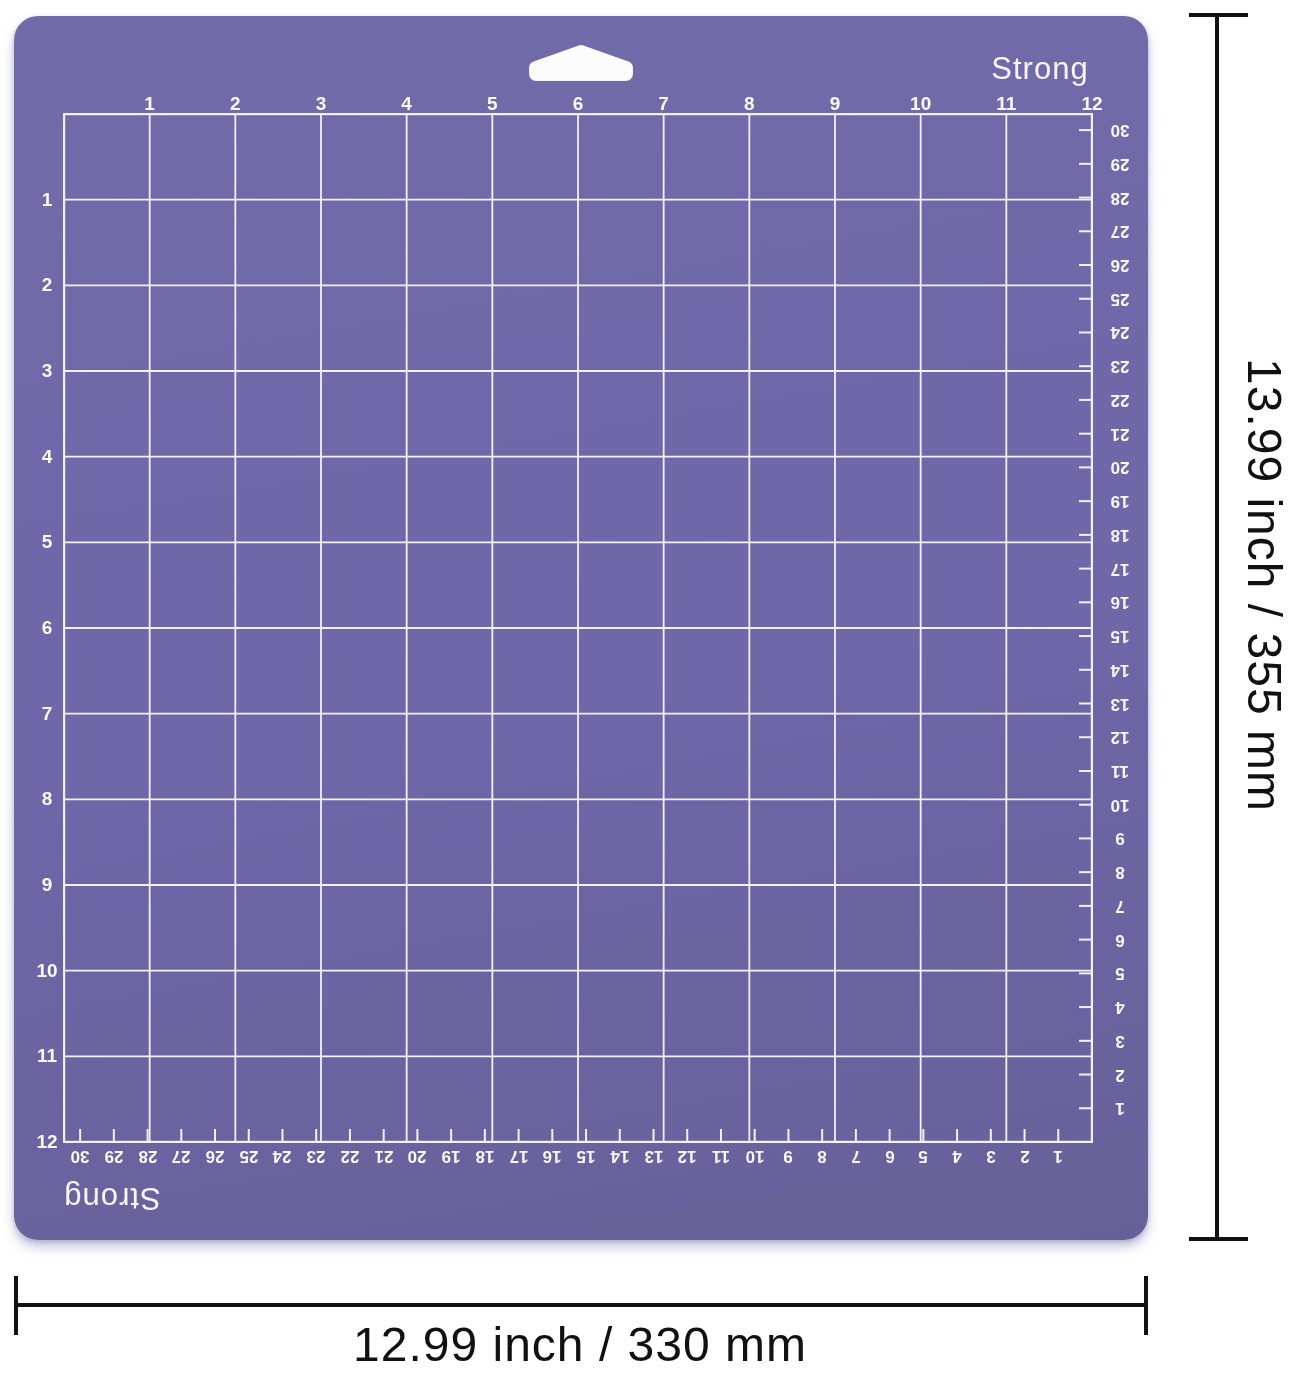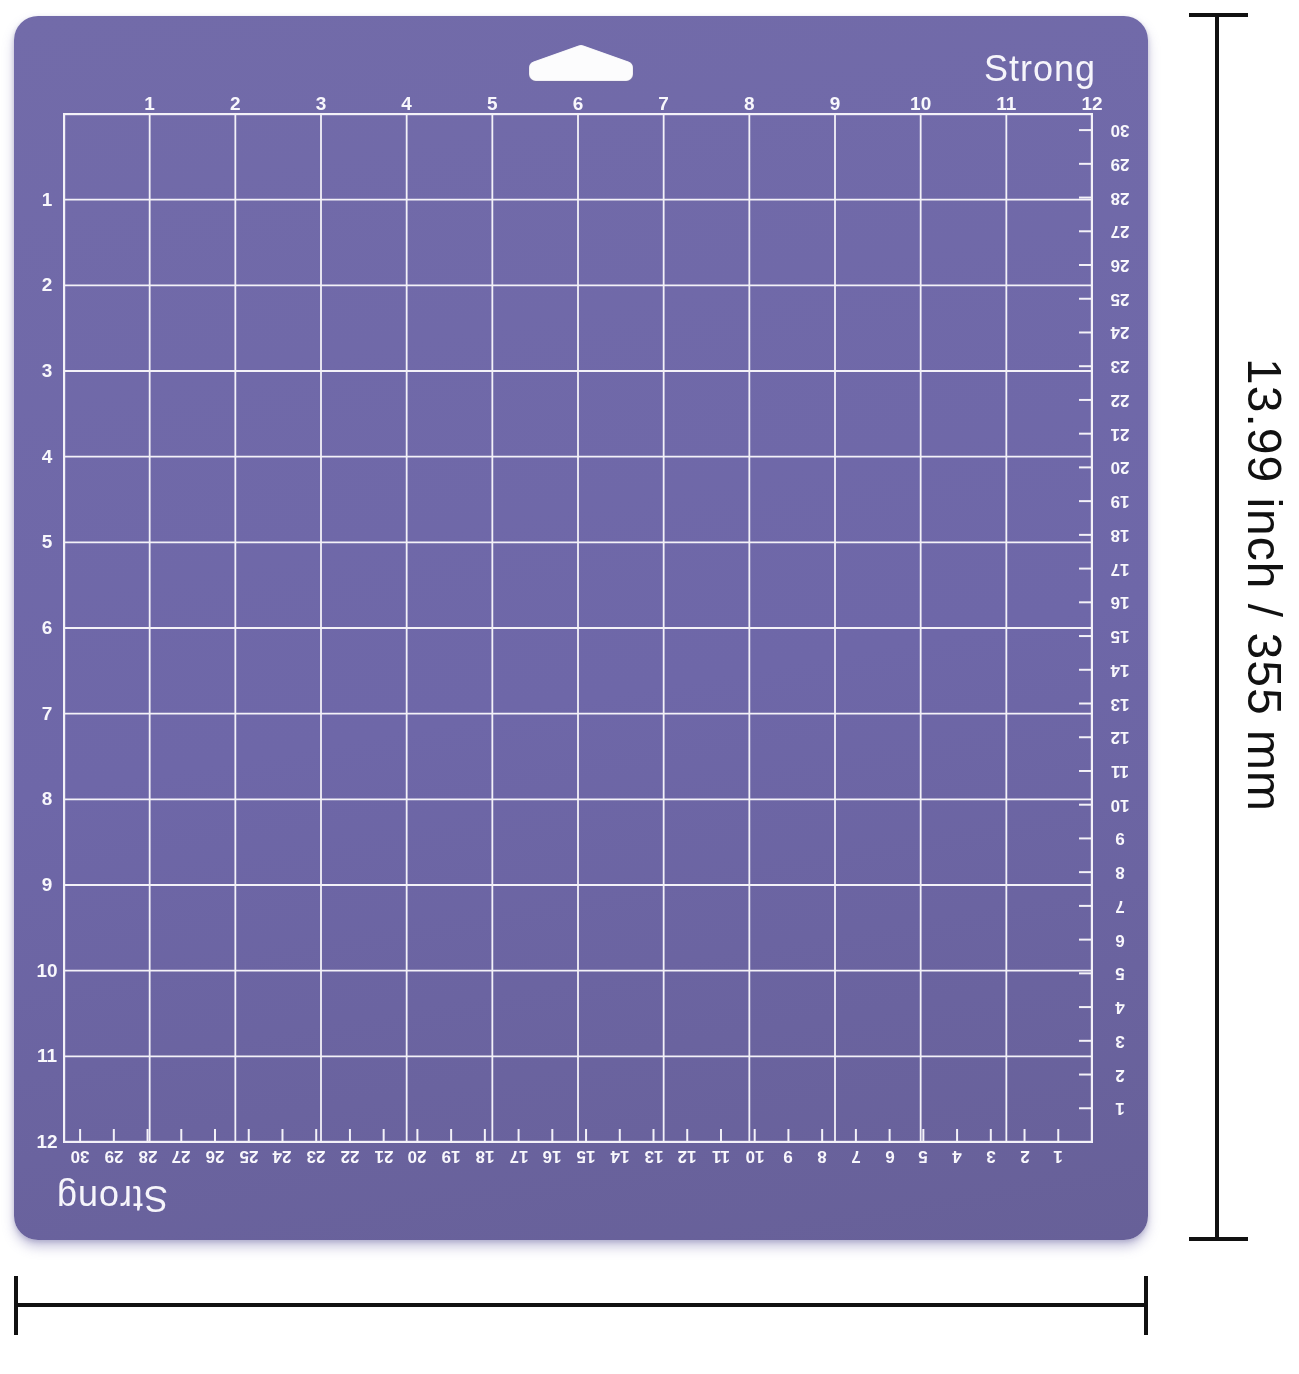--- a/index.html
+++ b/index.html
@@ -15,21 +15,21 @@
     border-radius:24px;
     background:linear-gradient(170deg,#726ba9 0%,#6e67a8 55%,#676098 100%);
     box-shadow:0 7px 12px rgba(110,104,168,0.38), 0 2px 4px rgba(80,75,130,0.25);
   }
 
   
   .hole-svg{position:absolute;left:502px;top:16px;width:130px;height:60px;}
 
   
   .brand{
-    position:absolute;color:#f6f5fb;font-size:36px;font-weight:400;letter-spacing:1px;
+    position:absolute;color:#f6f5fb;font-size:31px;font-weight:400;letter-spacing:1px;
     transform:translate(-50%,-50%);white-space:nowrap;
   }
   .brand.flip{transform:translate(-50%,-50%) rotate(180deg);}
 
   
   .grid-svg{position:absolute;left:49px;top:97px;width:1030px;height:1030px;}
 
   
   .rnum{
     position:absolute;color:#f8f7fc;font-weight:700;white-space:nowrap;
@@ -244,13 +244,14 @@
   </div>
 
   <div class="dim" style="left:1215px;top:13px;width:4px;height:1228px;"></div>
   <div class="dim" style="left:1189px;top:13px;width:59px;height:4px;"></div>
   <div class="dim" style="left:1189px;top:1237px;width:59px;height:4px;"></div>
   <div class="dim-label vertical" style="left:1237px;top:358px;">13.99 inch / 355 mm</div>
 
   <div class="dim" style="left:16px;top:1303px;width:1132px;height:4px;"></div>
   <div class="dim" style="left:14px;top:1276px;width:4px;height:59px;"></div>
   <div class="dim" style="left:1144px;top:1276px;width:4px;height:59px;"></div>
+  <div class="dim-label horizontal" style="top:1317px;">12.99 inch / 330 mm</div>
 </div>
 
 </body></html>

